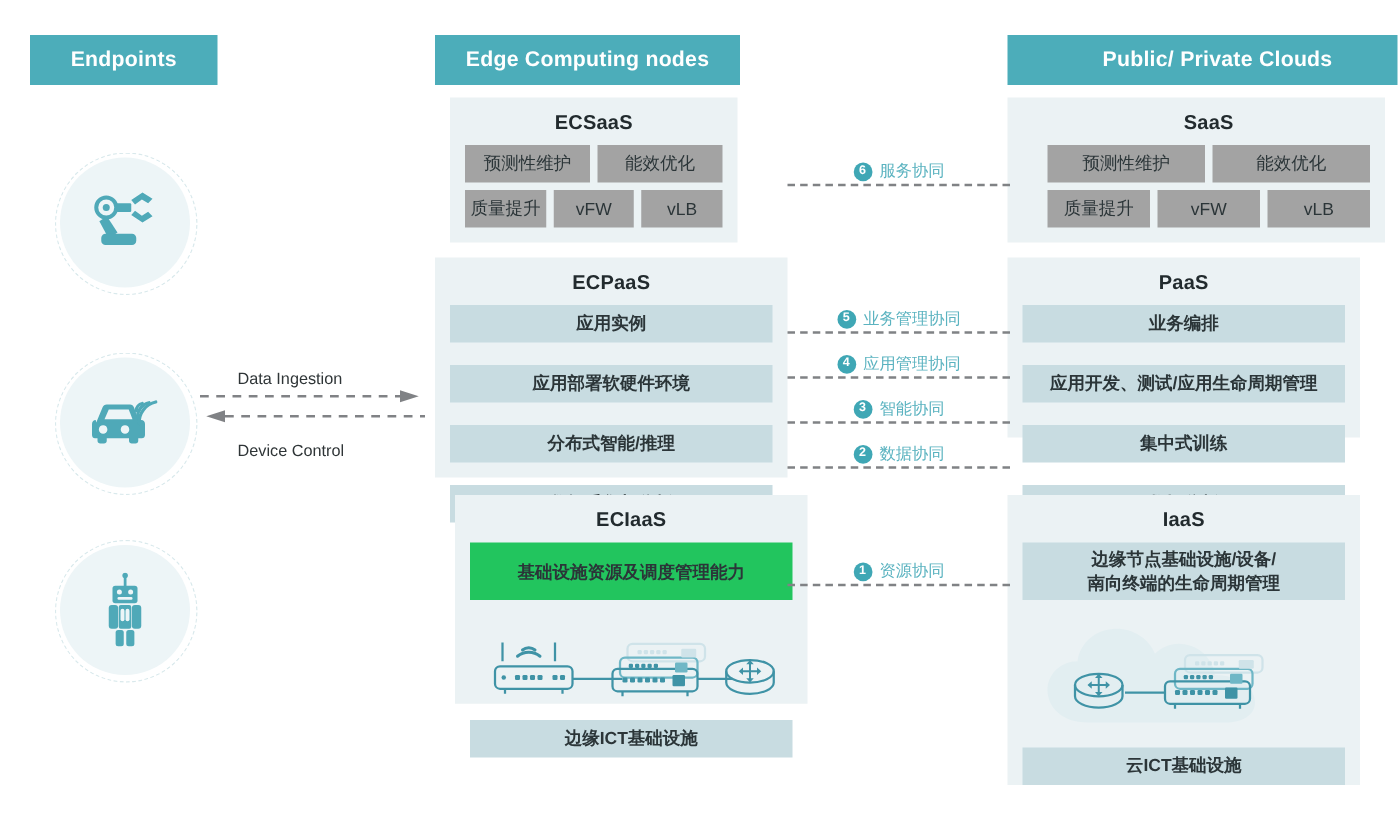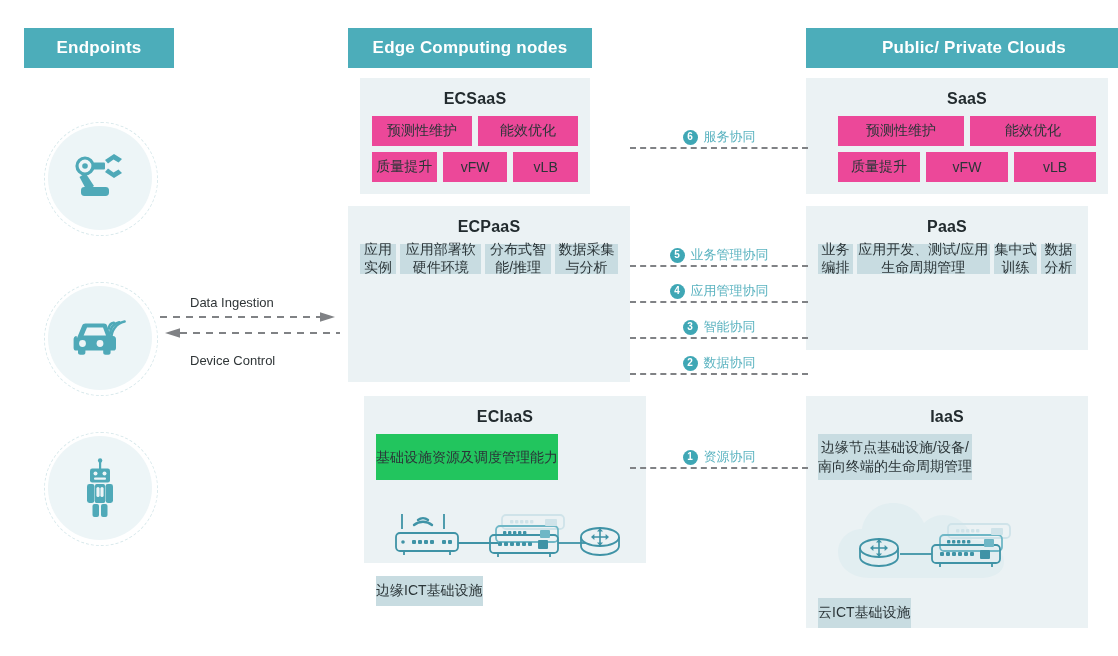--- a/index.html
+++ b/index.html
@@ -37,29 +37,29 @@
     text-align:center;
     font-size:16px;
     font-weight:bold;
     color:#222b2e;
     padding-top:12px;
     padding-bottom:8px;
     letter-spacing:.2px;
   }
   .chip-row{display:flex;gap:6px;padding:0 12px 6px 12px;}
   .chip{
-    background:#ec4899;
+    background:#a3a3a3;
     color:#2b3538;
     font-size:14px;
     height:30px;
     display:flex;align-items:center;justify-content:center;
     flex:1;
     text-align:right;
   }
-  .stack{padding:0 12px 10px 12px;display:flex;flex-direction:row;gap:4px;}
+  .stack{padding:0 12px 10px 12px;display:flex;flex-direction:column;gap:18px;font-weight:bold;}
   .bar{
     background:#c8dce1;
     color:#2b3538;
     font-size:14px;
     height:30px;
     display:flex;align-items:center;justify-content:center;
     text-align:center;
   }
   .bar.tall{height:46px;line-height:1.35;flex-direction:column;}
   .bar.light{background:#22c55e;}

